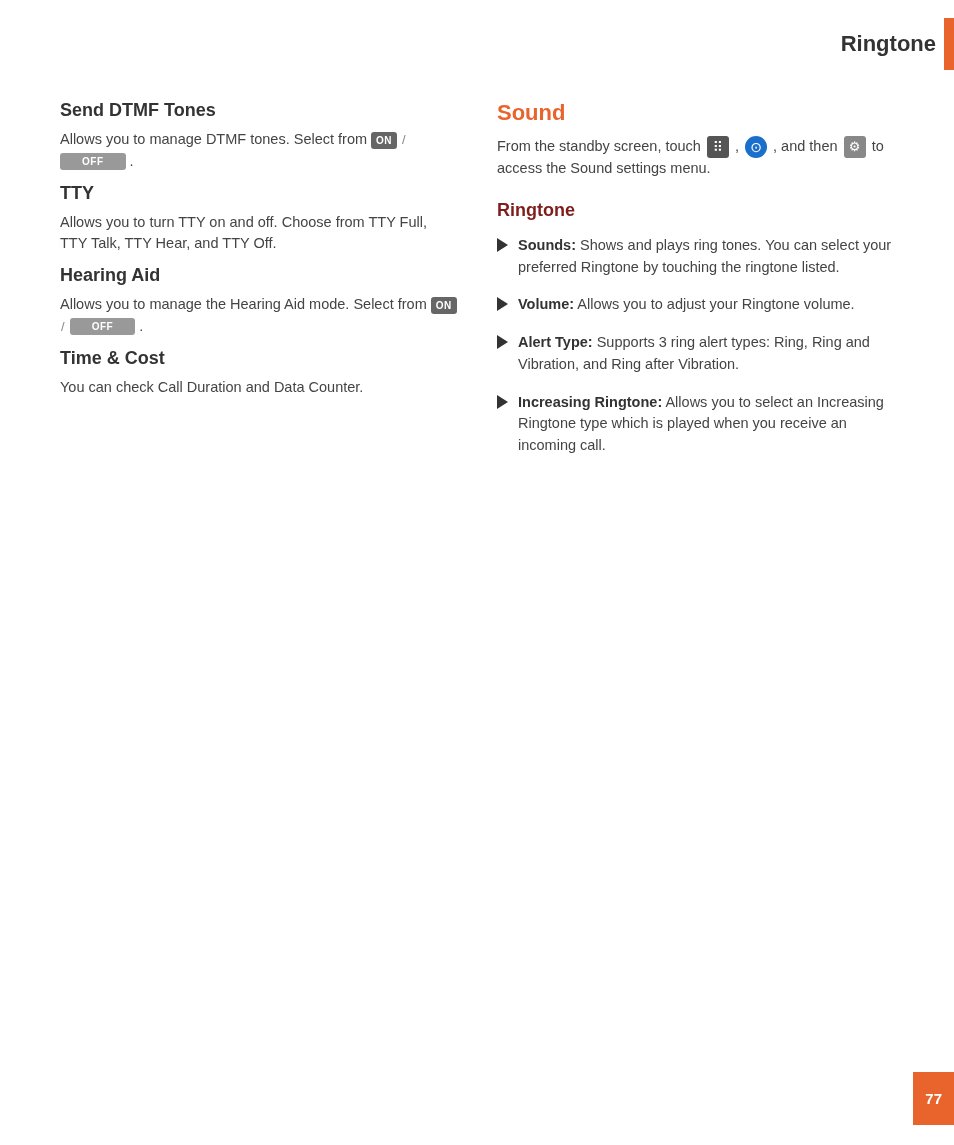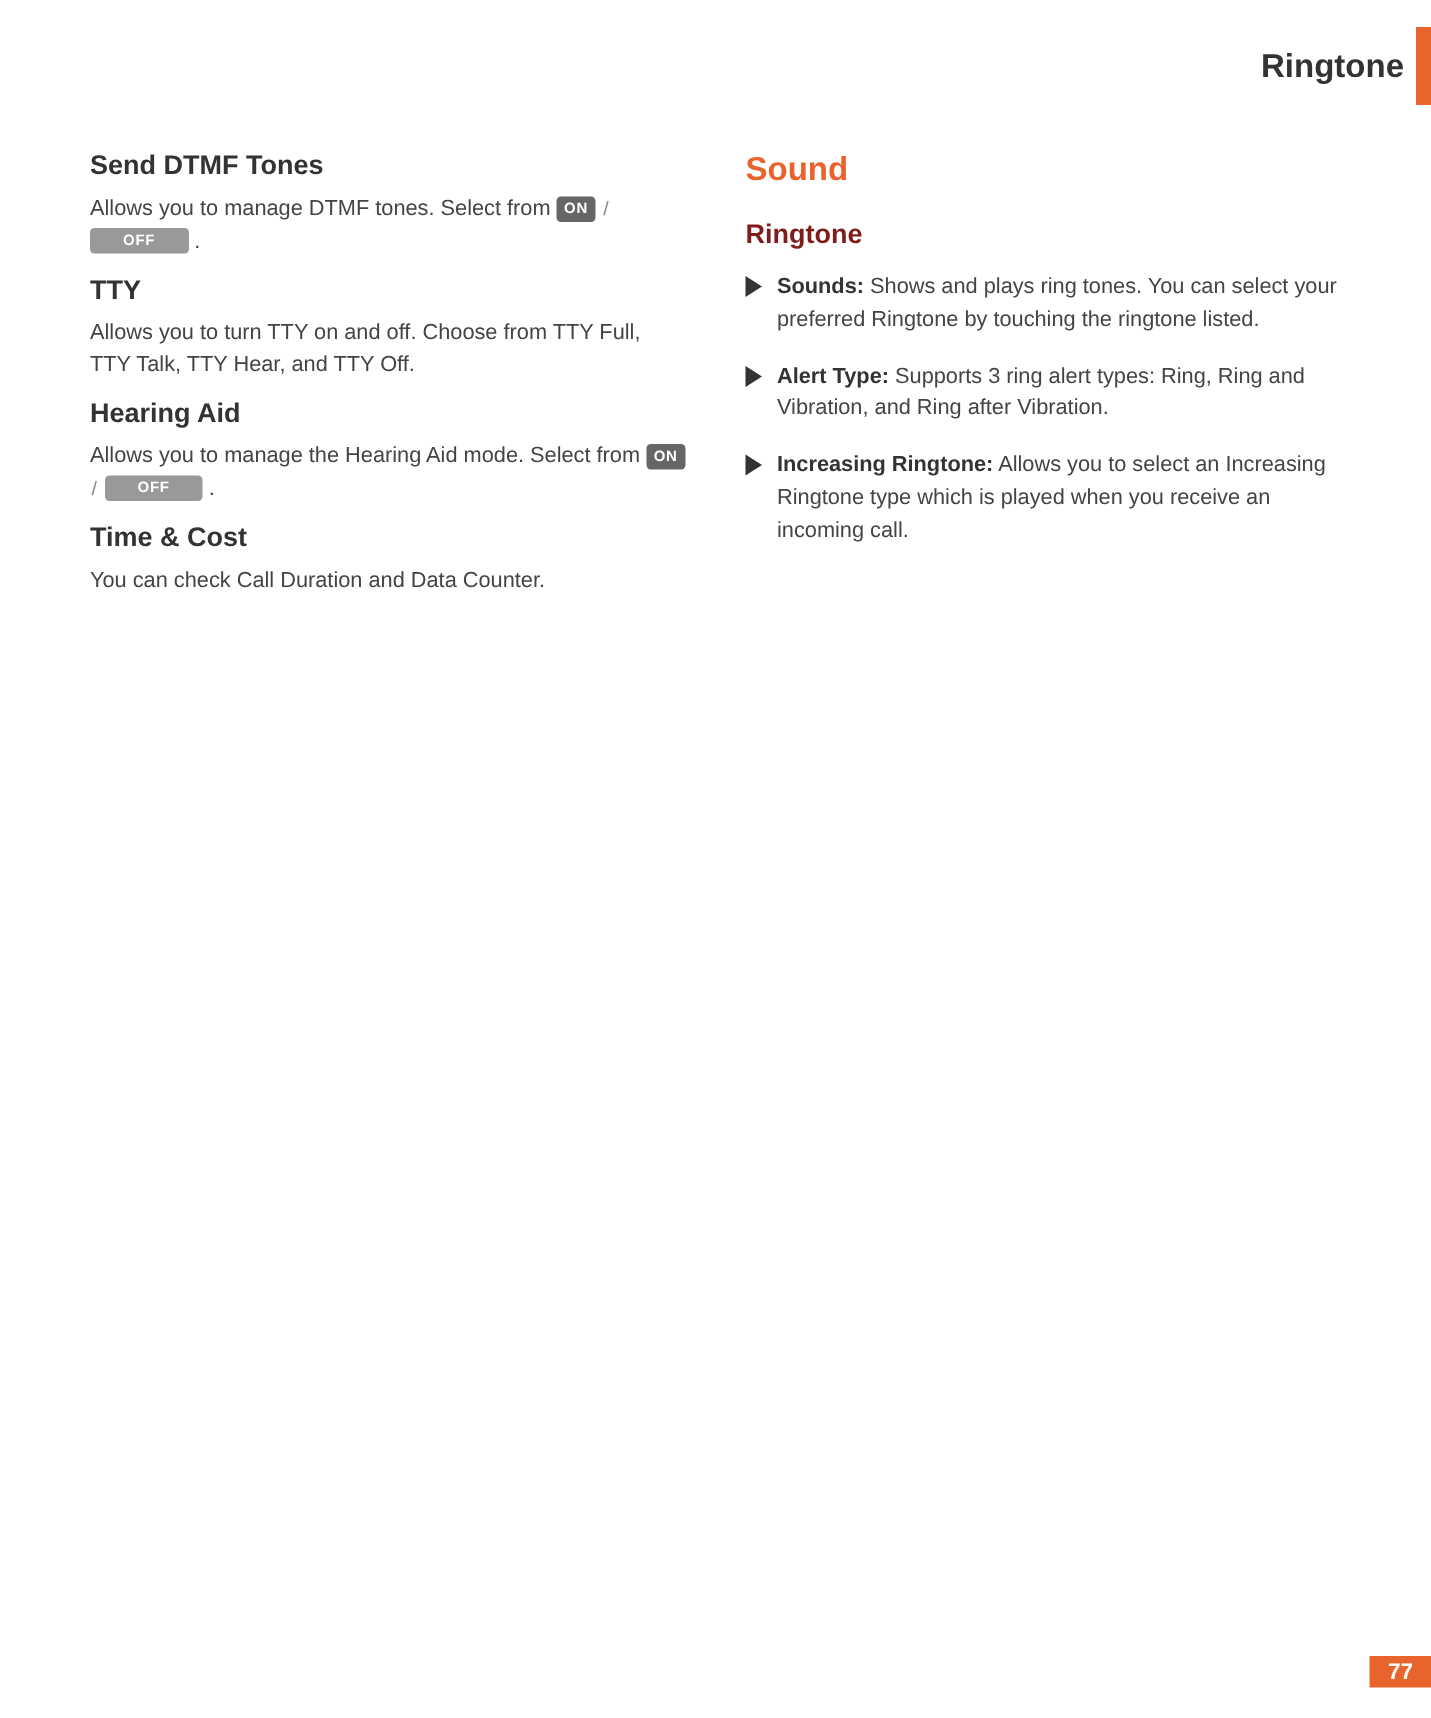--- a/index.html
+++ b/index.html
@@ -209,21 +209,21 @@
       bottom: 20px;
       right: 0;
       display: flex;
       align-items: center;
     }
     .page-number-box {
       background: #e8642c;
       color: #ffffff;
       font-weight: bold;
       font-size: 15px;
-      padding: 2px 12px;
+      padding: 18px 12px;
       min-width: 40px;
       text-align: center;
     }
 
     
     .badge-slash {
       color: #888888;
       font-size: 13px;
       vertical-align: middle;
       margin: 0 1px;
@@ -272,33 +272,49 @@
       <div class="section-heading">Time &amp; Cost</div>
       <p class="section-text">You can check Call Duration and Data Counter.</p>
     </div>
 
   </div>
 
   <div class="right-col">
 
     <div class="section-heading-orange">Sound</div>
 
+    <p class="section-text">
+      <span>From the standby screen, touch </span>
+      <span class="icon-dots"></span>
+      <span>, </span>
+      <span class="icon-camera"></span>
+      <span>, and then </span>
+      <span class="icon-settings"></span>
+      <span> to access the Sound settings menu.</span>
+    </p>
 
     <div class="sub-heading">Ringtone</div>
 
     <ul class="bullet-list">
 
       <li class="bullet-item">
         <span class="bullet-triangle"></span>
         <span class="bullet-text">
           <span class="bullet-bold">Sounds:</span>
           <span> Shows and plays ring tones. You can select your preferred Ringtone by touching the ringtone listed.</span>
         </span>
       </li>
 
+      <li class="bullet-item">
+        <span class="bullet-triangle"></span>
+        <span class="bullet-text">
+          <span class="bullet-bold">Volume:</span>
+          <span> Allows you to adjust your Ringtone volume.</span>
+        </span>
+      </li>
 
       <li class="bullet-item">
         <span class="bullet-triangle"></span>
         <span class="bullet-text">
           <span class="bullet-bold">Alert Type:</span>
           <span> Supports 3 ring alert types: Ring, Ring and Vibration, and Ring after Vibration.</span>
         </span>
       </li>
 
       <li class="bullet-item">

